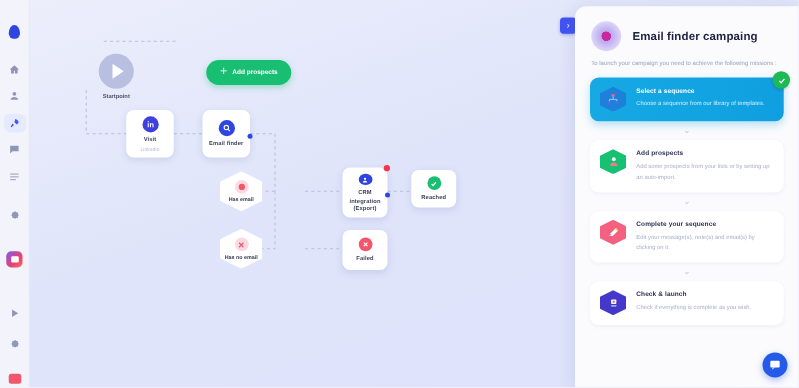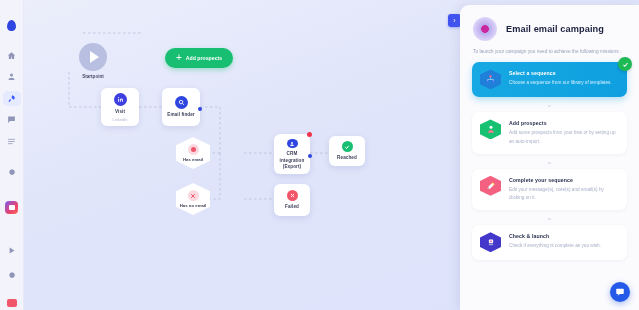--- a/index.html
+++ b/index.html
@@ -373,21 +373,21 @@
 </div>
 
 <button id="collapse-toggle">
   <span>›</span>
 </button>
 
 <aside id="panel">
 
   <div id="panel-head">
     <span class="head-orb"></span>
-    <h1 id="panel-title">Email email campaing</h1>
+    <h1 id="panel-title">Email finder campaing</h1>
   </div>
 
   <p id="panel-sub">To launch your campaign you need to achieve the following missions :</p>
 
   <div id="steps">
 
     <div class="step active">
       <span class="step-hex" style="background:#1e80d8;">
         <svg width="11" height="11" viewBox="0 0 24 24" fill="none" stroke="#9fd4f5" stroke-width="1.6">
           <rect x="9" y="3" width="6" height="4" rx="1" fill="#f06292" stroke="none"></rect>

